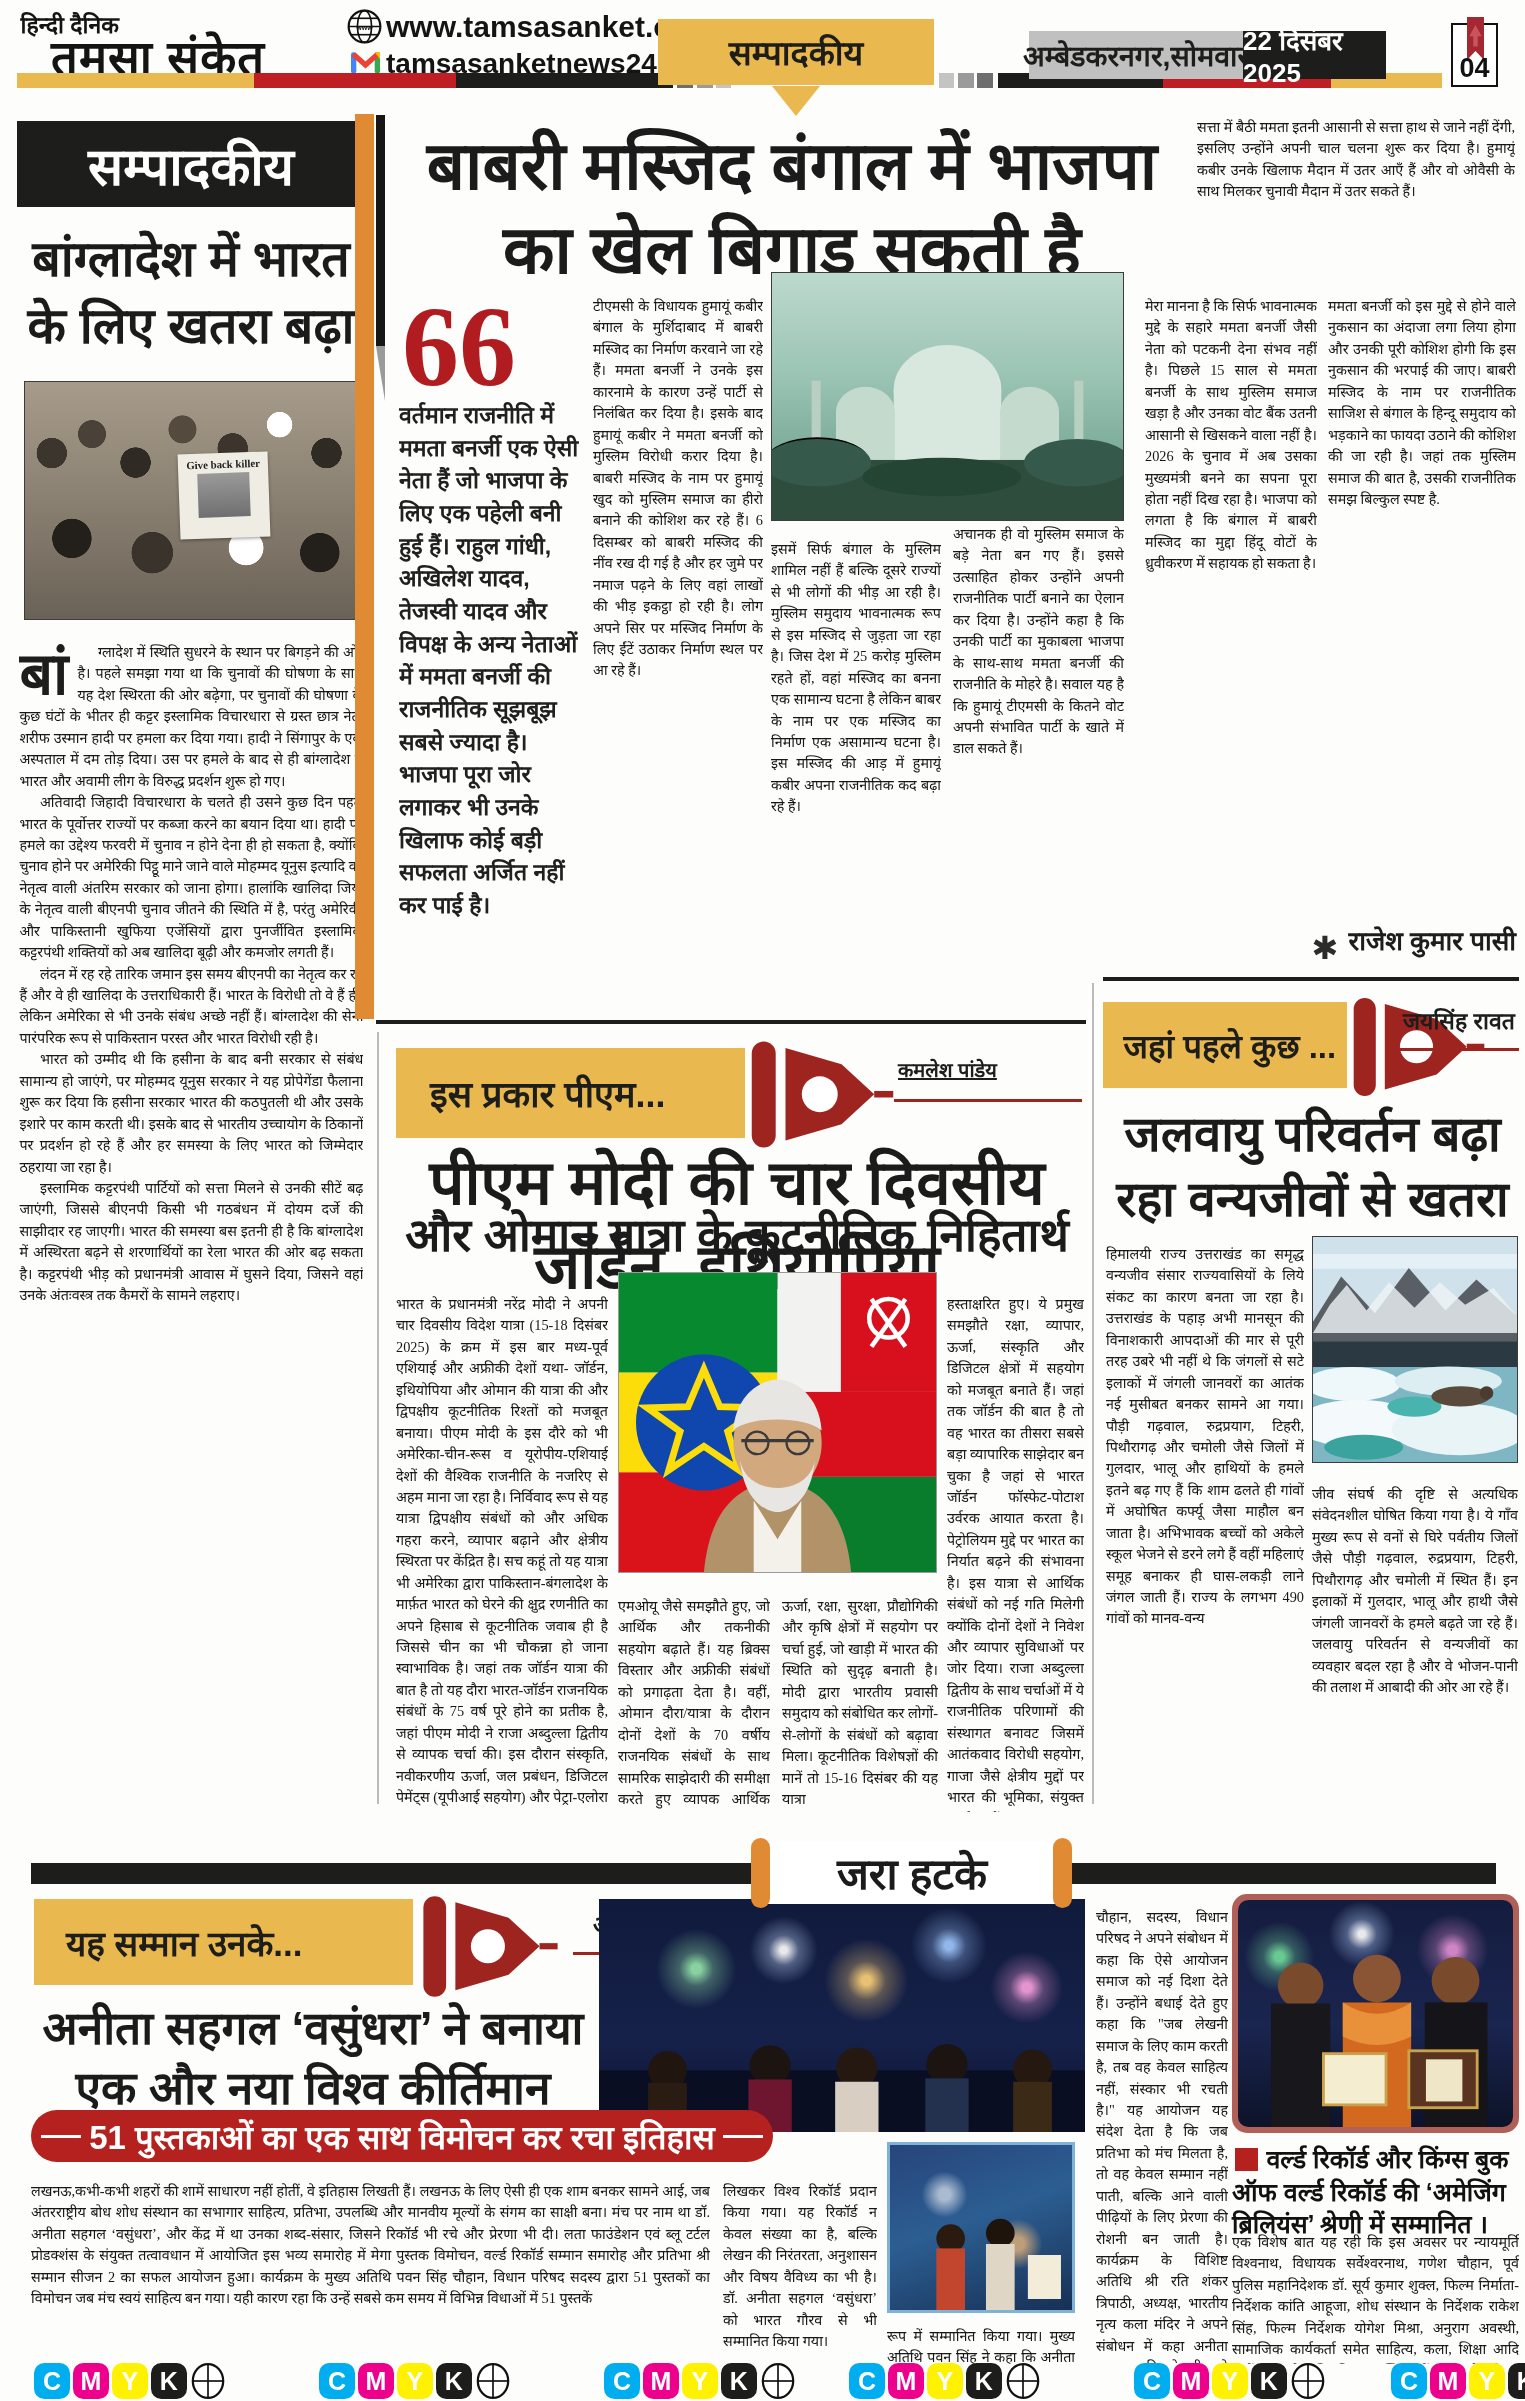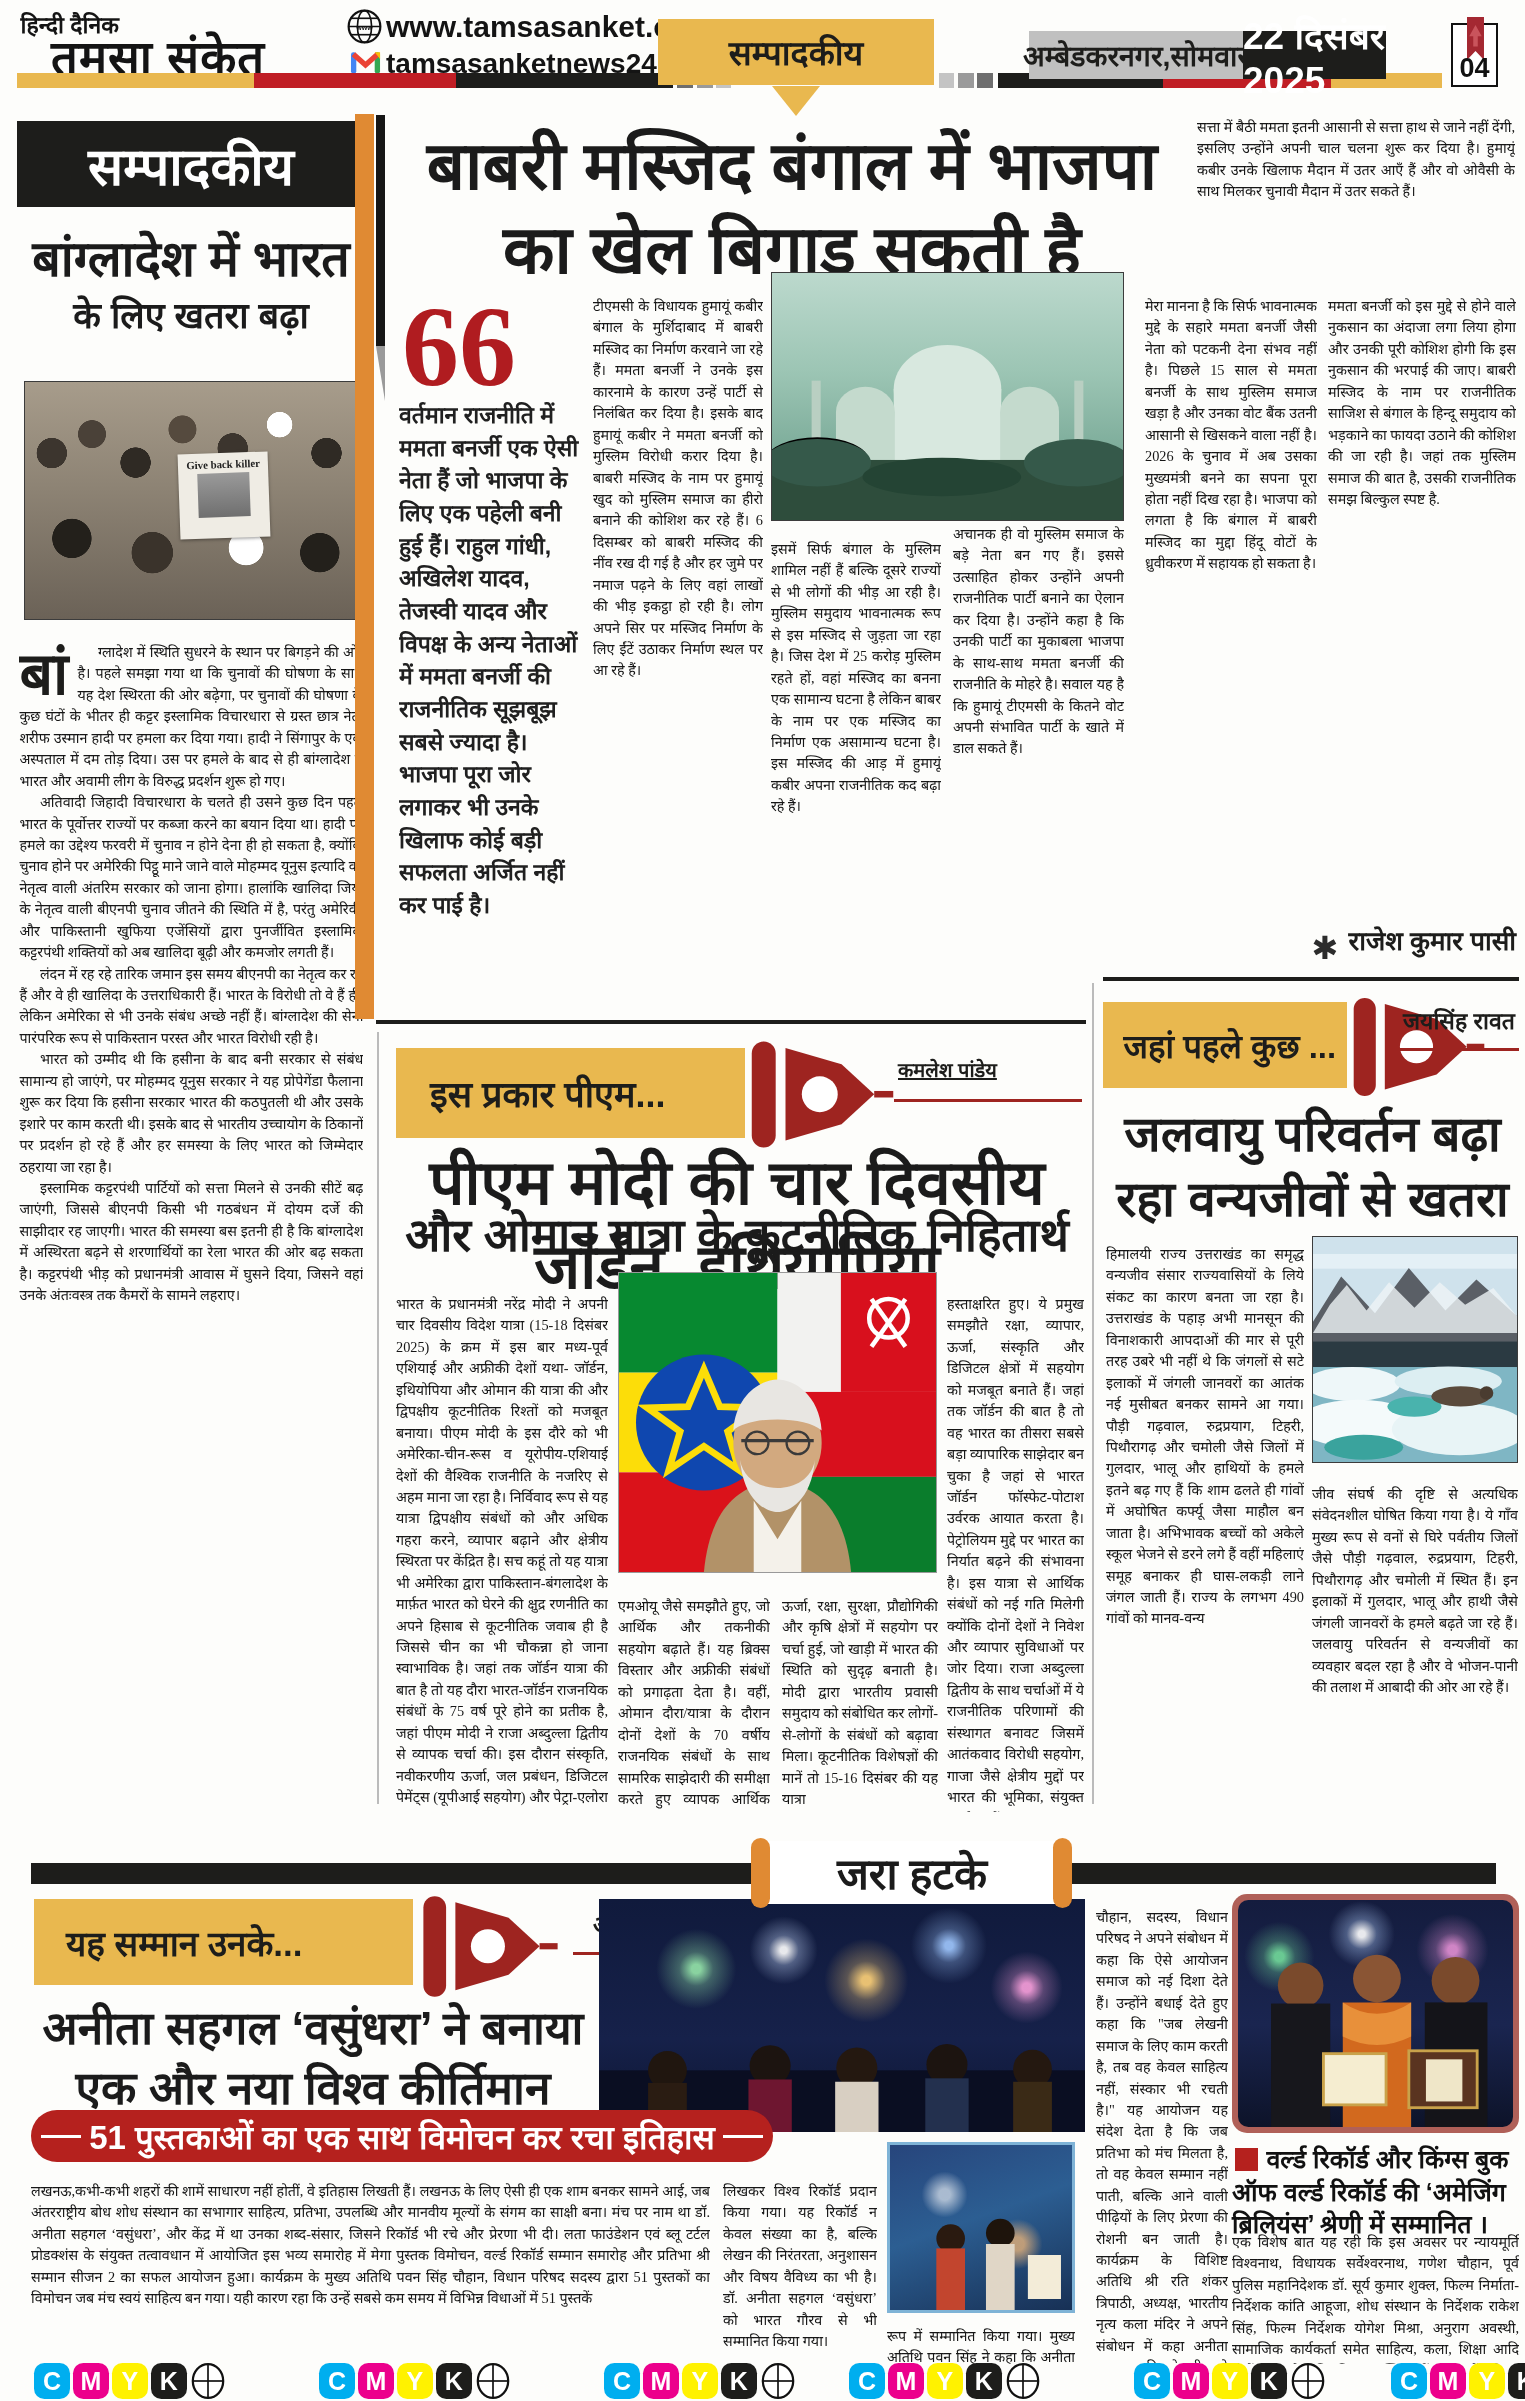--- a/index.html
+++ b/index.html
@@ -66,39 +66,39 @@
   <div class="barseg" style="left:958px;width:16px;background:#9a9a9a;"></div>
   <div class="barseg" style="left:977px;width:16px;background:#6e6e6e;"></div>
   <div class="barseg" style="left:998px;width:165px;background:#1d1d1b;"></div>
   <div class="barseg" style="left:1163px;width:168px;background:#c01e25;"></div>
   <div class="barseg" style="left:1331px;width:111px;background:#e9b84f;"></div>
 
   <div class="abs" style="left:1029px;top:31px;width:214px;height:48px;background:#c0c0c0;display:flex;align-items:center;justify-content:center;">
     <span style="font-family:'Liberation Sans',sans-serif;font-weight:bold;font-size:28.5px;color:#1d1d1b;">अम्बेडकरनगर,सोमवार</span>
   </div>
   <div class="abs" style="left:1243px;top:31px;width:143px;height:48px;background:#1d1d1b;display:flex;align-items:center;justify-content:center;">
-    <span style="font-family:'Liberation Sans',sans-serif;font-weight:bold;font-size:37px;color:#fff;">22 दिसंबर 2025</span>
+    <span style="font-family:'Liberation Sans',sans-serif;font-weight:bold;font-size:26px;color:#fff;">22 दिसंबर 2025</span>
   </div>
 
   <div class="abs" style="left:1451px;top:23px;width:47px;height:64px;background:#fff;border:2.3px solid #111;z-index:5;">
     <span style="position:absolute;left:13.7px;top:-8px;">
       <svg width="17" height="43" viewBox="0 0 30 76">
           <polygon points="0,0 30,0 30,76 15,60 0,76" fill="#a42832"></polygon>
           <polygon points="15,14 26,34 19,34 19,52 11,52 11,34 4,34" fill="#c9545c"></polygon>
         </svg>
     </span>
     <span style="position:absolute;left:0;right:0;bottom:1.1px;text-align:center;font-family:'Liberation Sans',sans-serif;font-weight:bold;font-size:27px;color:#111;">04</span>
   </div>
 </div>
 
 <div class="abs" style="left:17px;top:121px;width:348px;height:86px;background:#1d1d1b;display:flex;align-items:center;justify-content:center;">
   <span class="hl" style="font-size:52px;color:#fff;">सम्पादकीय</span>
 </div>
 <div class="hl abs" style="left:17px;top:223px;width:348px;font-size:50px;">बांग्लादेश में भारत</div>
-<div class="hl abs" style="left:17px;top:290px;width:348px;font-size:36px;">के लिए खतरा बढ़ा</div>
+<div class="hl abs" style="left:17px;top:290px;width:348px;font-size:50px;">के लिए खतरा बढ़ा</div>
 
 <div class="photo" style="left:24px;top:381px;width:337px;height:239px;background:
        radial-gradient(circle at 8% 30%, #3c352e 0 15px, transparent 15.4px),
        radial-gradient(circle at 20% 22%, #4a4138 0 13.7px, transparent 14.3px),
        radial-gradient(circle at 33% 34%, #2f2a24 0 15px, transparent 15.4px),
        radial-gradient(circle at 47% 20%, #554a3e 0 13.7px, transparent 14.3px),
        radial-gradient(circle at 62% 28%, #3c352e 0 15px, transparent 15.4px),
        radial-gradient(circle at 76% 18%, #fff 0 12.5px, transparent 13px),
        radial-gradient(circle at 90% 30%, #2f2a24 0 15px, transparent 15.4px),
        radial-gradient(circle at 14% 66%, #23201b 0 19.4px, transparent 20px),

